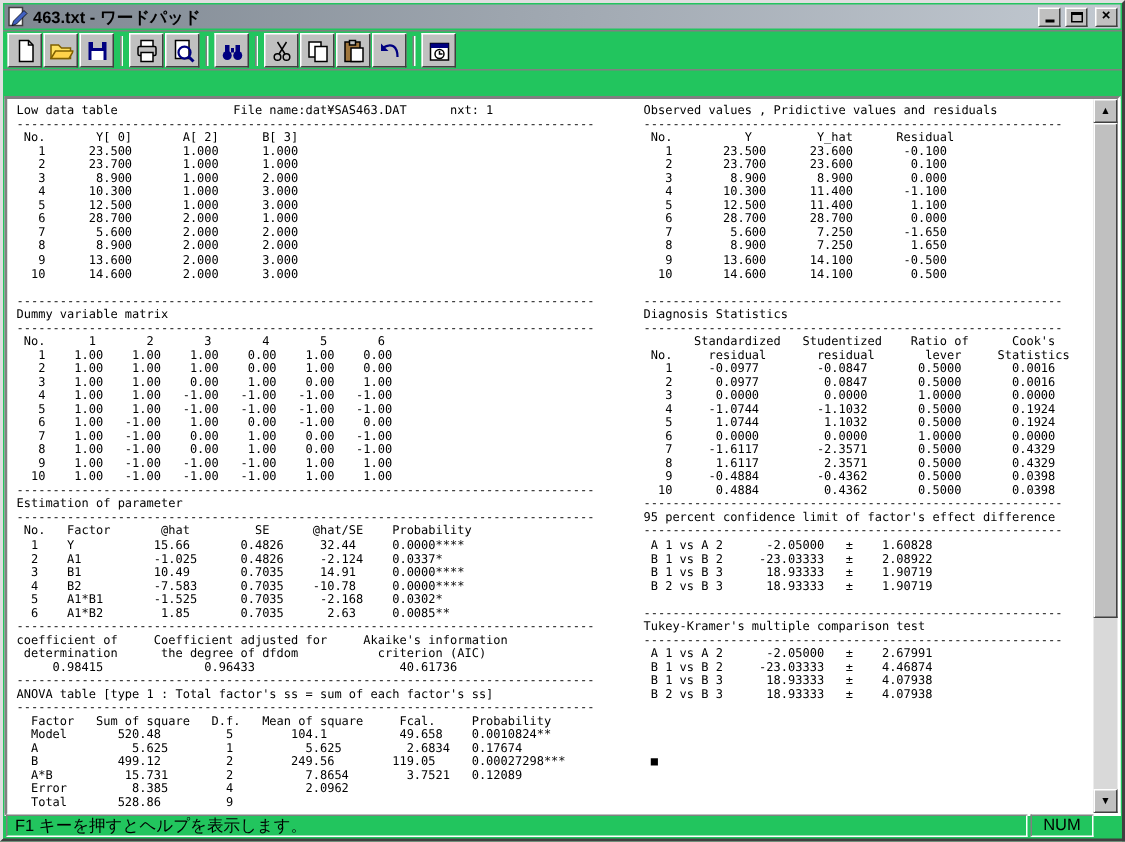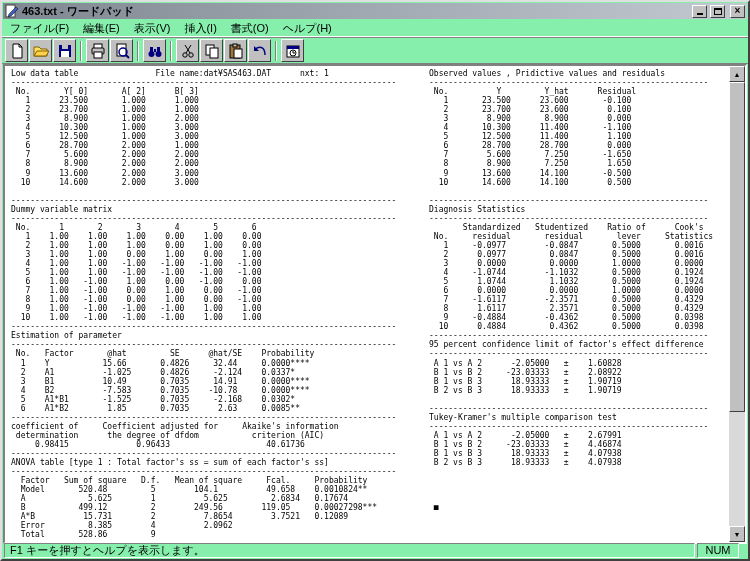--- a/index.html
+++ b/index.html
@@ -1,19 +1,19 @@
 <!DOCTYPE html>
 <html><head>
 <meta charset="utf-8">
 <style>
   html,body { margin:0; padding:0; background:#808080; }
   * { box-sizing:border-box; }
   .window {
     position:relative; width:750px; height:561px;
-    background:#86efac;
+    background:#22c55e;
     border:2px solid; border-color:#dfdfdf #404040 #404040 #dfdfdf;
     font-family:"Liberation Sans", sans-serif;
     overflow:hidden;
   }
   
   .titlebar {
     height:16px; margin:1px; display:flex; align-items:center; gap:3px;
     background:linear-gradient(90deg,#7f8892,#c2c9d1);
     padding:0 2px;
   }
@@ -71,21 +71,21 @@
     font-size:7px; color:#000;
   }
   .sbtn.up { top:0; } .sbtn.down { bottom:0; }
   .thumb {
     position:absolute; left:0; top:16px; width:16px; height:330px; background:#c0c0c0;
     border:1px solid; border-color:#fff #404040 #404040 #fff;
   }
   
   .statusbar {
     position:absolute; left:1px; right:1px; bottom:1px; height:17px;
-    display:flex; align-items:center; gap:2px; padding:1px 8px 0 1px;
+    display:flex; align-items:center; gap:2px; padding:1px 18px 0 1px;
     font-size:11px; color:#000;
   }
   .spanel {
     height:15px; padding:0 5px; display:flex; align-items:center;
     border:1px solid; border-color:#808080 #fff #fff #808080;
     white-space:nowrap; overflow:hidden;
   }
   .spanel.help { flex:1; }
   .spanel.num { width:42px; justify-content:center; }
 </style>
@@ -106,28 +106,20 @@
         <span class="glyph-min"></span>
       </span>
     <span class="tb-btn">
         <span class="glyph-max"></span>
       </span>
     <span class="tb-btn close">
         <span class="glyph-close">×</span>
       </span>
   </div>
 
-  <div class="menubar">
-    <span class="menu-item">ファイル(F)</span>
-    <span class="menu-item">編集(E)</span>
-    <span class="menu-item">表示(V)</span>
-    <span class="menu-item">挿入(I)</span>
-    <span class="menu-item">書式(O)</span>
-    <span class="menu-item">ヘルプ(H)</span>
-  </div>
 
   <div class="toolbar">
     <button class="tool">
       <svg width="16" height="16" viewBox="0 0 16 16">
           <path d="M4 1h6l3 3v11H4z" fill="#fff" stroke="#000"></path>
           <path d="M10 1v3h3" fill="none" stroke="#000"></path>
         </svg>
     </button>
     <button class="tool">
       <svg width="16" height="16" viewBox="0 0 16 16">

